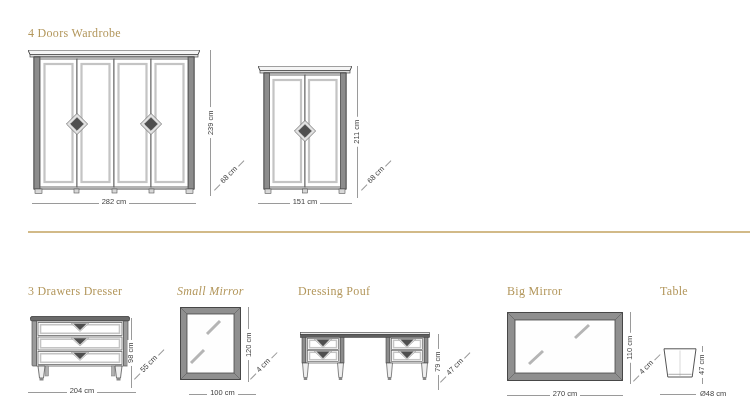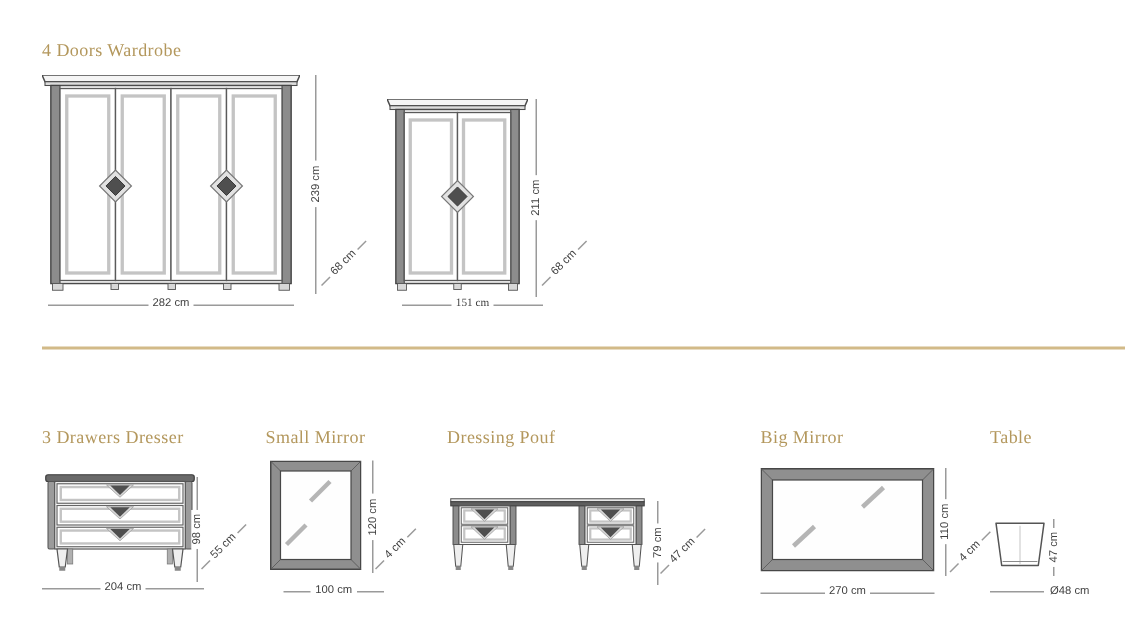--- a/index.html
+++ b/index.html
@@ -96,21 +96,21 @@
       <rect x="15.5" y="14" width="27.5" height="102" fill="none" stroke="#c4c4c4" stroke-width="2.2"></rect>
       <rect x="51" y="14" width="27.5" height="102" fill="none" stroke="#c4c4c4" stroke-width="2.2"></rect>
       <g transform="translate(47 65) rotate(45)">
         <rect x="-7.5" y="-7.5" width="15" height="15" fill="#e2e2e2" stroke="#777777" stroke-width="0.8"></rect>
         <rect x="-4.5" y="-4.5" width="9" height="9" fill="#4f4f4f" stroke="#333333" stroke-width="0.6"></rect>
       </g>
       <rect x="7" y="123" width="6" height="4.5" fill="#d8d8d8" stroke="#555555" stroke-width="0.6"></rect>
       <rect x="44.5" y="123" width="5" height="4" fill="#d8d8d8" stroke="#555555" stroke-width="0.6"></rect>
       <rect x="81" y="123" width="6" height="4.5" fill="#d8d8d8" stroke="#555555" stroke-width="0.6"></rect>
     </svg>
-    <div class="dim dim-h" style="left:12px; top:176px; width:94px;font-family:Liberation Serif, serif;">
+    <div class="dim dim-h" style="left:2px; top:176px; width:94px;">
       <span class="dim-label">151 cm</span>
     </div>
     <div class="dim dim-v" style="left:96px; top:44px; height:132px;">
       <span class="dim-label">211 cm</span>
     </div>
     <div class="dim dim-d" style="left:105px; top:163px;">
       <span class="tick"></span>
       <span class="dim-label">68 cm</span>
       <span class="tick"></span>
     </div>
@@ -157,21 +157,21 @@
       <span class="dim-label">98 cm</span>
     </div>
     <div class="dim dim-d" style="left:106px; top:92px;">
       <span class="tick"></span>
       <span class="dim-label">55 cm</span>
       <span class="tick"></span>
     </div>
   </div>
 
   <div class="product" style="left:177px; top:282px; width:115px; height:125px;">
-    <div class="product-title" style="left:0; top:2px;">Small Mirror</div>
+    <div class="product-title" style="left:0; top:2px;font-style:italic;">Small Mirror</div>
     <svg class="drawing" style="left:3px; top:25px;" width="61" height="73" viewBox="0 0 61 73">
       <rect x="0.5" y="0.5" width="60" height="72" fill="#8f8f8f" stroke="#474747" stroke-width="1"></rect>
       <rect x="7" y="7" width="47" height="59" fill="#fefefe" stroke="#474747" stroke-width="0.8"></rect>
       <line x1="0.5" y1="0.5" x2="7" y2="7" stroke="#5a5a5a" stroke-width="0.6"></line>
       <line x1="60.5" y1="0.5" x2="54" y2="7" stroke="#5a5a5a" stroke-width="0.6"></line>
       <line x1="0.5" y1="72.5" x2="7" y2="66" stroke="#5a5a5a" stroke-width="0.6"></line>
       <line x1="60.5" y1="72.5" x2="54" y2="66" stroke="#5a5a5a" stroke-width="0.6"></line>
       <line x1="27" y1="27" x2="40" y2="14" stroke="#b5b5b5" stroke-width="3"></line>
       <line x1="11" y1="56" x2="24" y2="43" stroke="#b5b5b5" stroke-width="3"></line>
     </svg>

